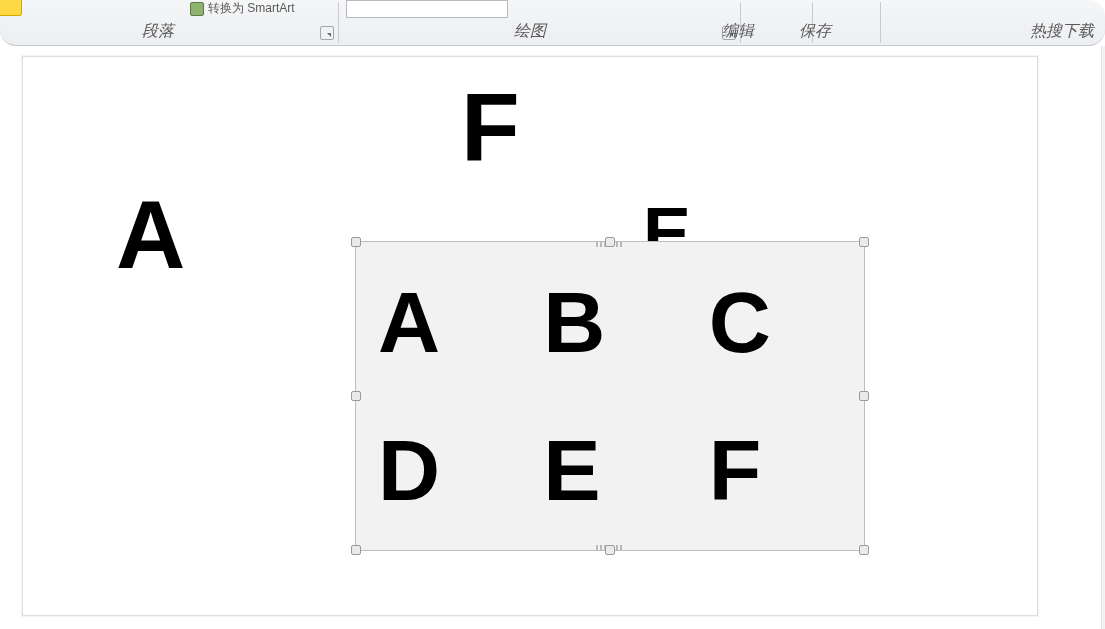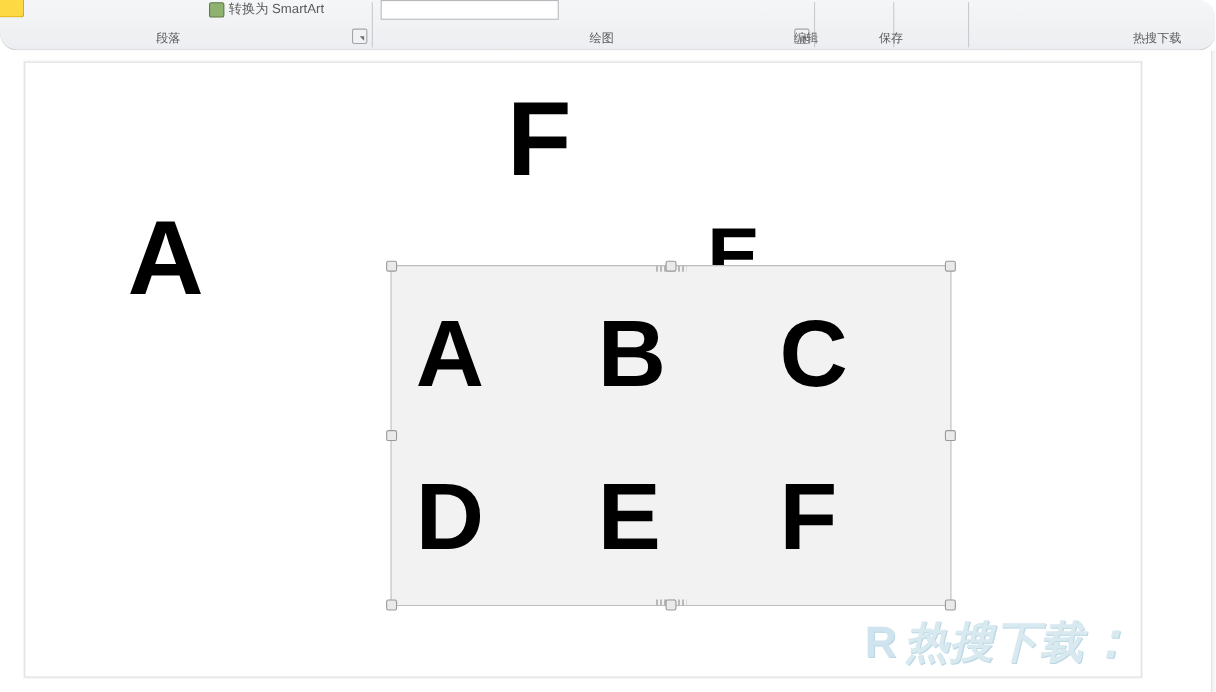--- a/index.html
+++ b/index.html
@@ -44,22 +44,23 @@
     .ribbon-btn .mini-icon {
       width: 14px; height: 14px;
       background: #8fb36f;
       border: 1px solid #5f7a46;
       border-radius: 2px;
     }
     .group-label {
       position: absolute;
       bottom: 3px;
       color: #5a5a5a;
-      font-size: 11px;
+      font-size: 16px;
       text-align: center;
+      font-style: italic;
     }
     .dlg-launcher {
       position: absolute;
       bottom: 5px;
       width: 14px; height: 14px;
       border: 1px solid #a2a6aa;
       border-radius: 2px;
       background: #f1f2f3;
     }
     .dlg-launcher::after{
@@ -177,21 +178,21 @@
   </div>
 
   <div class="shape-gallery"></div>
 
   <span class="ribbon-top-text" style="left:820px">百度网盘</span>
 
   <span class="group-label" style="left:142px">段落</span>
   <span class="dlg-launcher" style="left:320px"></span>
   <span class="sep" style="left:338px"></span>
 
-  <span class="group-label" style="left:536px">绘图</span>
+  <span class="group-label" style="left:514px">绘图</span>
   <span class="dlg-launcher" style="left:722px"></span>
   <span class="sep" style="left:740px"></span>
 
   <span class="group-label" style="left:722px">编辑</span>
   <span class="sep" style="left:812px"></span>
 
   <span class="group-label" style="left:799px">保存</span>
   <span class="sep" style="left:880px"></span>
 
   <span class="group-label" style="left:1030px">热搜下载</span>
@@ -219,19 +220,16 @@
       <div class="tbl">
         <div class="cell">A</div>
         <div class="cell">B</div>
         <div class="cell">C</div>
         <div class="cell">D</div>
         <div class="cell">E</div>
         <div class="cell">F</div>
       </div>
     </div>
 
-    <div class="wm">
-      <span class="r">R</span><span>热搜下载</span><span class="dot">：</span>
-    </div>
   </div>
 </div>
 
 <div class="rsbar"></div>
 
 </body></html>

